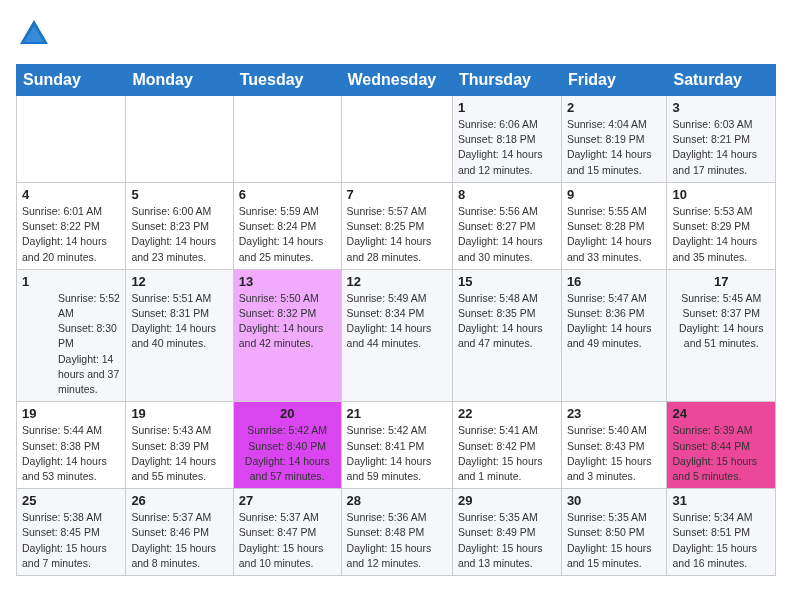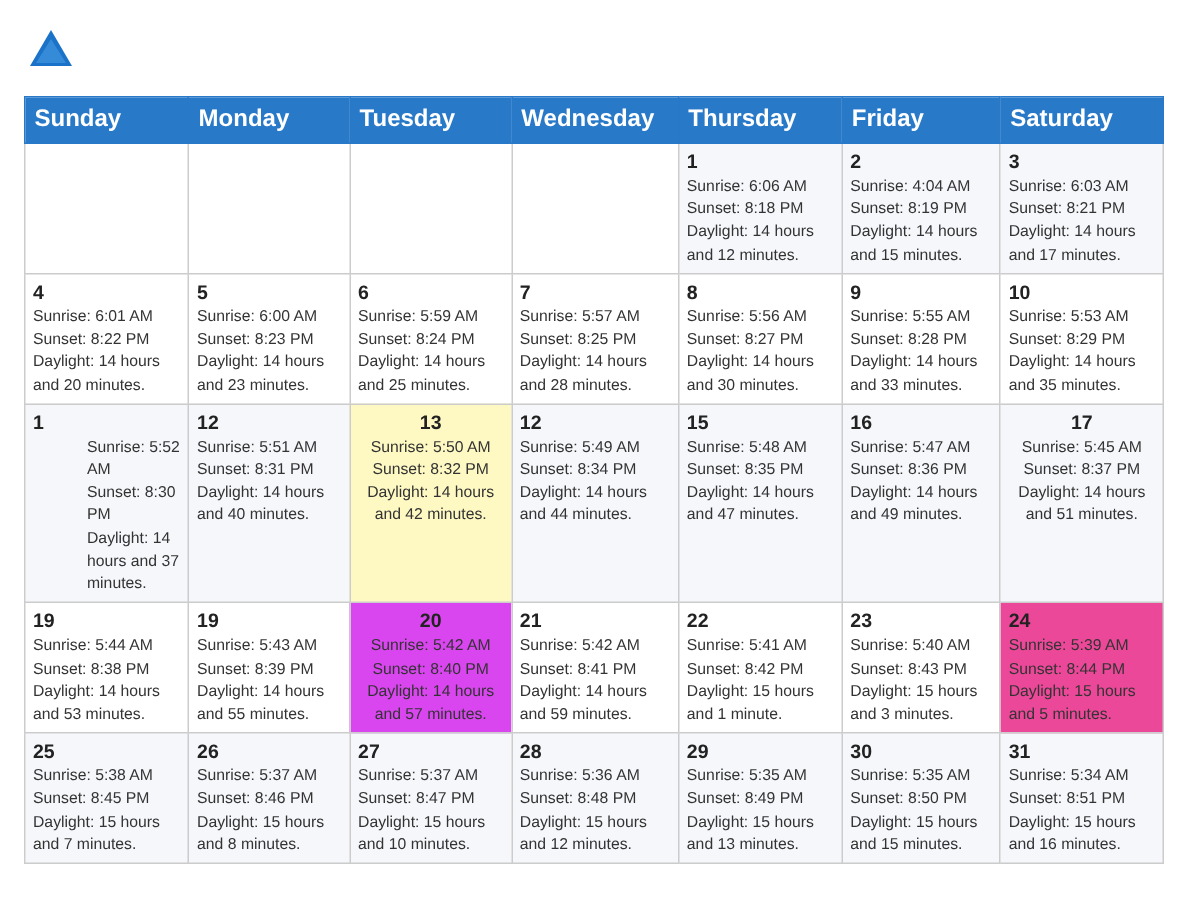--- a/index.html
+++ b/index.html
@@ -203,21 +203,21 @@
           <div class="cell-text" style="white-space: pre-line; margin-left: 36px;">Sunrise: 5:52 AM
 Sunset: 8:30 PM
 Daylight: 14 hours and 37 minutes.</div>
         </td>
         <td style="background: rgb(245, 247, 250);">
           <span class="day-num">12</span>
           <div class="cell-text" style="white-space: pre-line;">Sunrise: 5:51 AM
 Sunset: 8:31 PM
 Daylight: 14 hours and 40 minutes.</div>
         </td>
-        <td style="background: #fef9c3; text-align: center;">
+        <td style="background: #f0abfc;">
           <span class="day-num">13</span>
           <div class="cell-text" style="white-space: pre-line;">Sunrise: 5:50 AM
 Sunset: 8:32 PM
 Daylight: 14 hours and 42 minutes.</div>
         </td>
         <td style="background: rgb(245, 247, 250);">
           <span class="day-num">12</span>
           <div class="cell-text" style="white-space: pre-line;">Sunrise: 5:49 AM
 Sunset: 8:34 PM
 Daylight: 14 hours and 44 minutes.</div>

